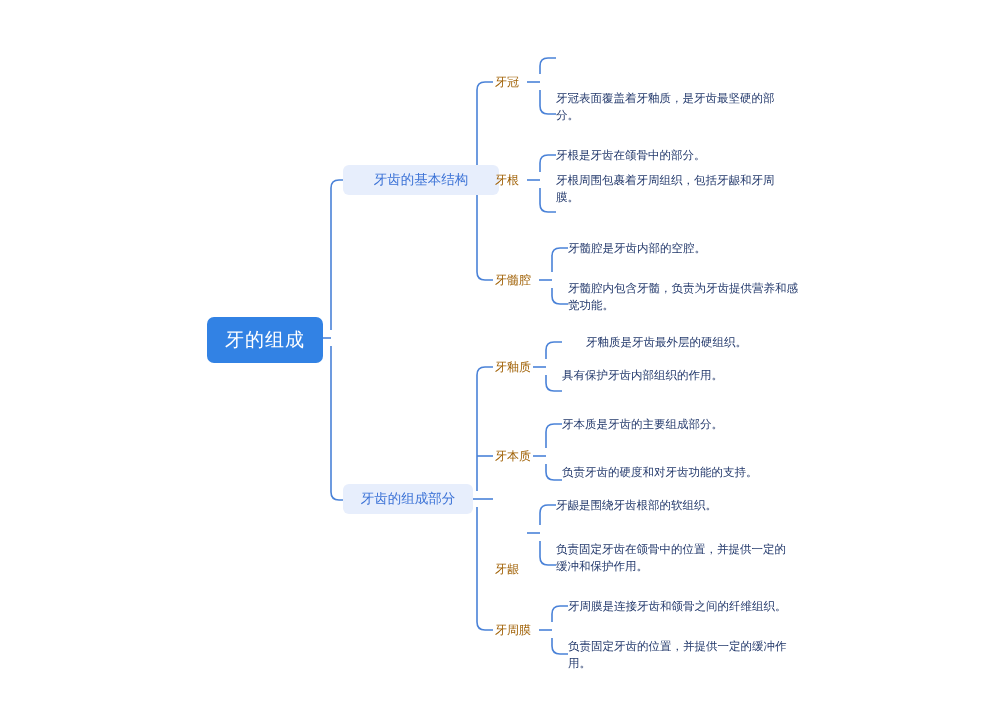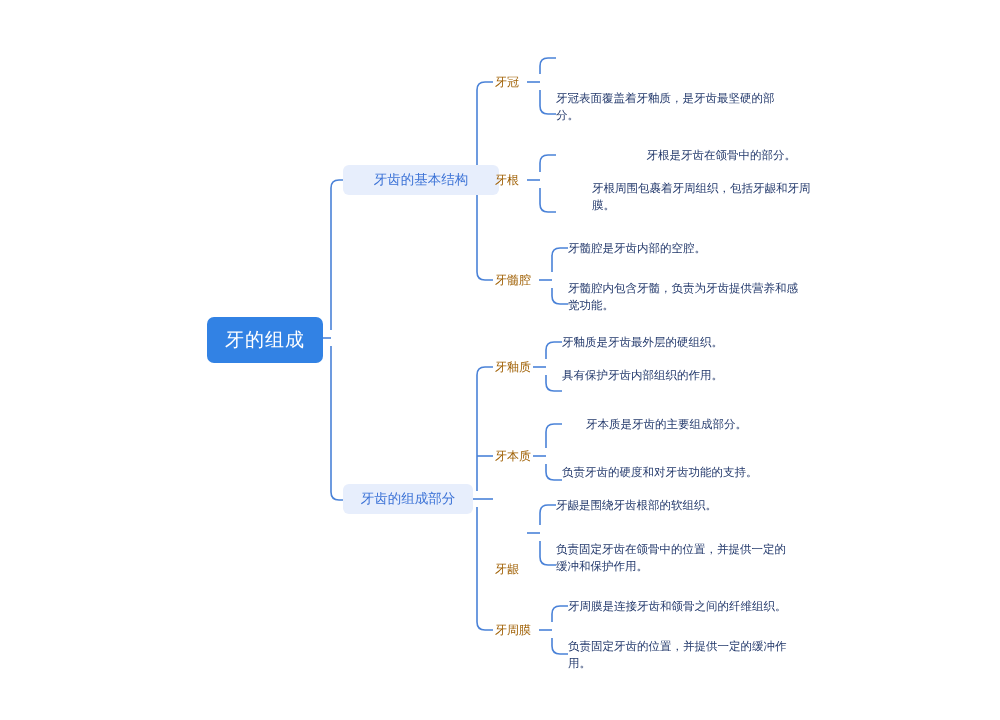--- a/index.html
+++ b/index.html
@@ -138,30 +138,30 @@
   </div>
   <div class="node l3-node" style="left:495px;top:525px;margin-top:36px;">
     <span>牙龈</span>
   </div>
   <div class="node l3-node" style="left:495px;top:622px;">
     <span>牙周膜</span>
   </div>
 
   <div class="leaf-text" style="left:556px;top:90px;">牙冠表面覆盖着牙釉质，是牙齿最坚硬的部分。</div>
 
-  <div class="leaf-text" style="left:556px;top:147px;text-align:right;">牙根是牙齿在颌骨中的部分。</div>
-  <div class="leaf-text" style="left:556px;top:180px;margin-left:36px;">牙根周围包裹着牙周组织，包括牙龈和牙周膜。</div>
+  <div class="leaf-text" style="left:556px;top:147px;">牙根是牙齿在颌骨中的部分。</div>
+  <div class="leaf-text" style="left:556px;top:172px;">牙根周围包裹着牙周组织，包括牙龈和牙周膜。</div>
 
   <div class="leaf-text" style="left:568px;top:240px;">牙髓腔是牙齿内部的空腔。</div>
   <div class="leaf-text" style="left:568px;top:280px;">牙髓腔内包含牙髓，负责为牙齿提供营养和感觉功能。</div>
 
-  <div class="leaf-text" style="left:562px;top:334px;font-family:Liberation Serif, serif;">牙釉质是牙齿最外层的硬组织。</div>
+  <div class="leaf-text" style="left:586px;top:334px;font-family:Liberation Serif, serif;">牙釉质是牙齿最外层的硬组织。</div>
   <div class="leaf-text" style="left:562px;top:367px;">具有保护牙齿内部组织的作用。</div>
 
-  <div class="leaf-text" style="left:562px;top:416px;margin-left:24px;">牙本质是牙齿的主要组成部分。</div>
+  <div class="leaf-text" style="left:562px;top:416px;">牙本质是牙齿的主要组成部分。</div>
   <div class="leaf-text" style="left:562px;top:464px;">负责牙齿的硬度和对牙齿功能的支持。</div>
 
   <div class="leaf-text" style="left:556px;top:497px;">牙龈是围绕牙齿根部的软组织。</div>
   <div class="leaf-text" style="left:556px;top:541px;">负责固定牙齿在颌骨中的位置，并提供一定的缓冲和保护作用。</div>
 
   <div class="leaf-text" style="left:568px;top:598px;">牙周膜是连接牙齿和颌骨之间的纤维组织。</div>
   <div class="leaf-text" style="left:568px;top:638px;">负责固定牙齿的位置，并提供一定的缓冲作用。</div>
 
 </div>
 

